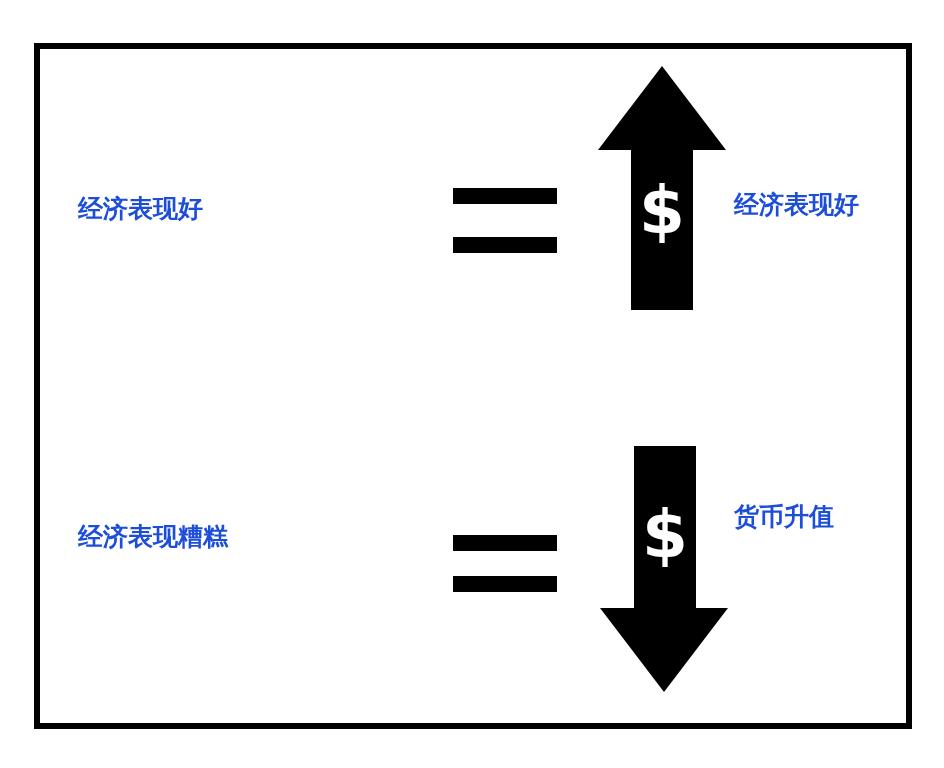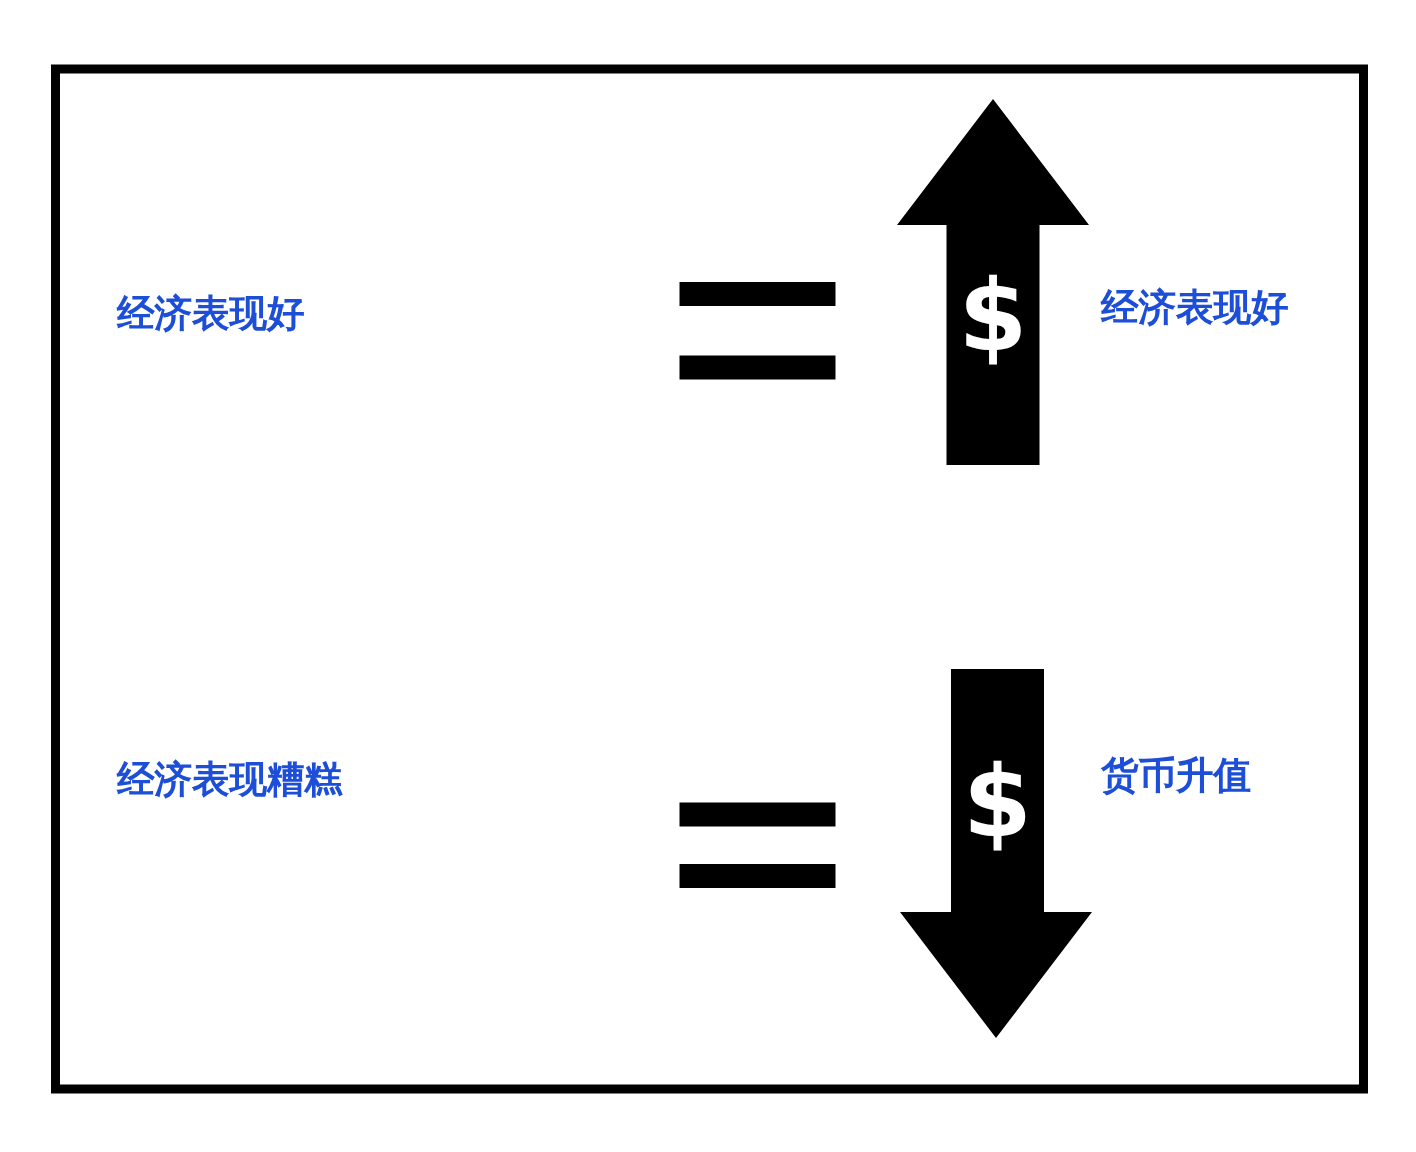--- a/index.html
+++ b/index.html
@@ -67,21 +67,21 @@
 
 <div class="arrow" style="left:598px; top:66px; width:128px; height:246px;">
   <svg width="128" height="246" viewBox="0 0 128 246" xmlns="http://www.w3.org/2000/svg">
     <polygon points="64,0 128,84 95,84 95,244 33,244 33,84 0,84" fill="#000000"></polygon>
   </svg>
   <div class="dollar" style="left:34px; top:112px;">$</div>
 </div>
 
 <div class="label" style="left:734px; top:192px;">经济表现好</div>
 
-<div class="label" style="left:78px; top:508px;font-family:Liberation Serif, serif;">经济表现糟糕</div>
+<div class="label" style="left:78px; top:524px;">经济表现糟糕</div>
 
 <div>
   <div class="eq-bar" style="left:453px; top:535px;"></div>
   <div class="eq-bar" style="left:453px; top:576px;"></div>
 </div>
 
 <div class="arrow" style="left:600px; top:446px; width:128px; height:246px;">
   <svg width="128" height="246" viewBox="0 0 128 246" xmlns="http://www.w3.org/2000/svg">
     <polygon points="34,0 96,0 96,162 128,162 64,246 0,162 34,162" fill="#000000"></polygon>
   </svg>

